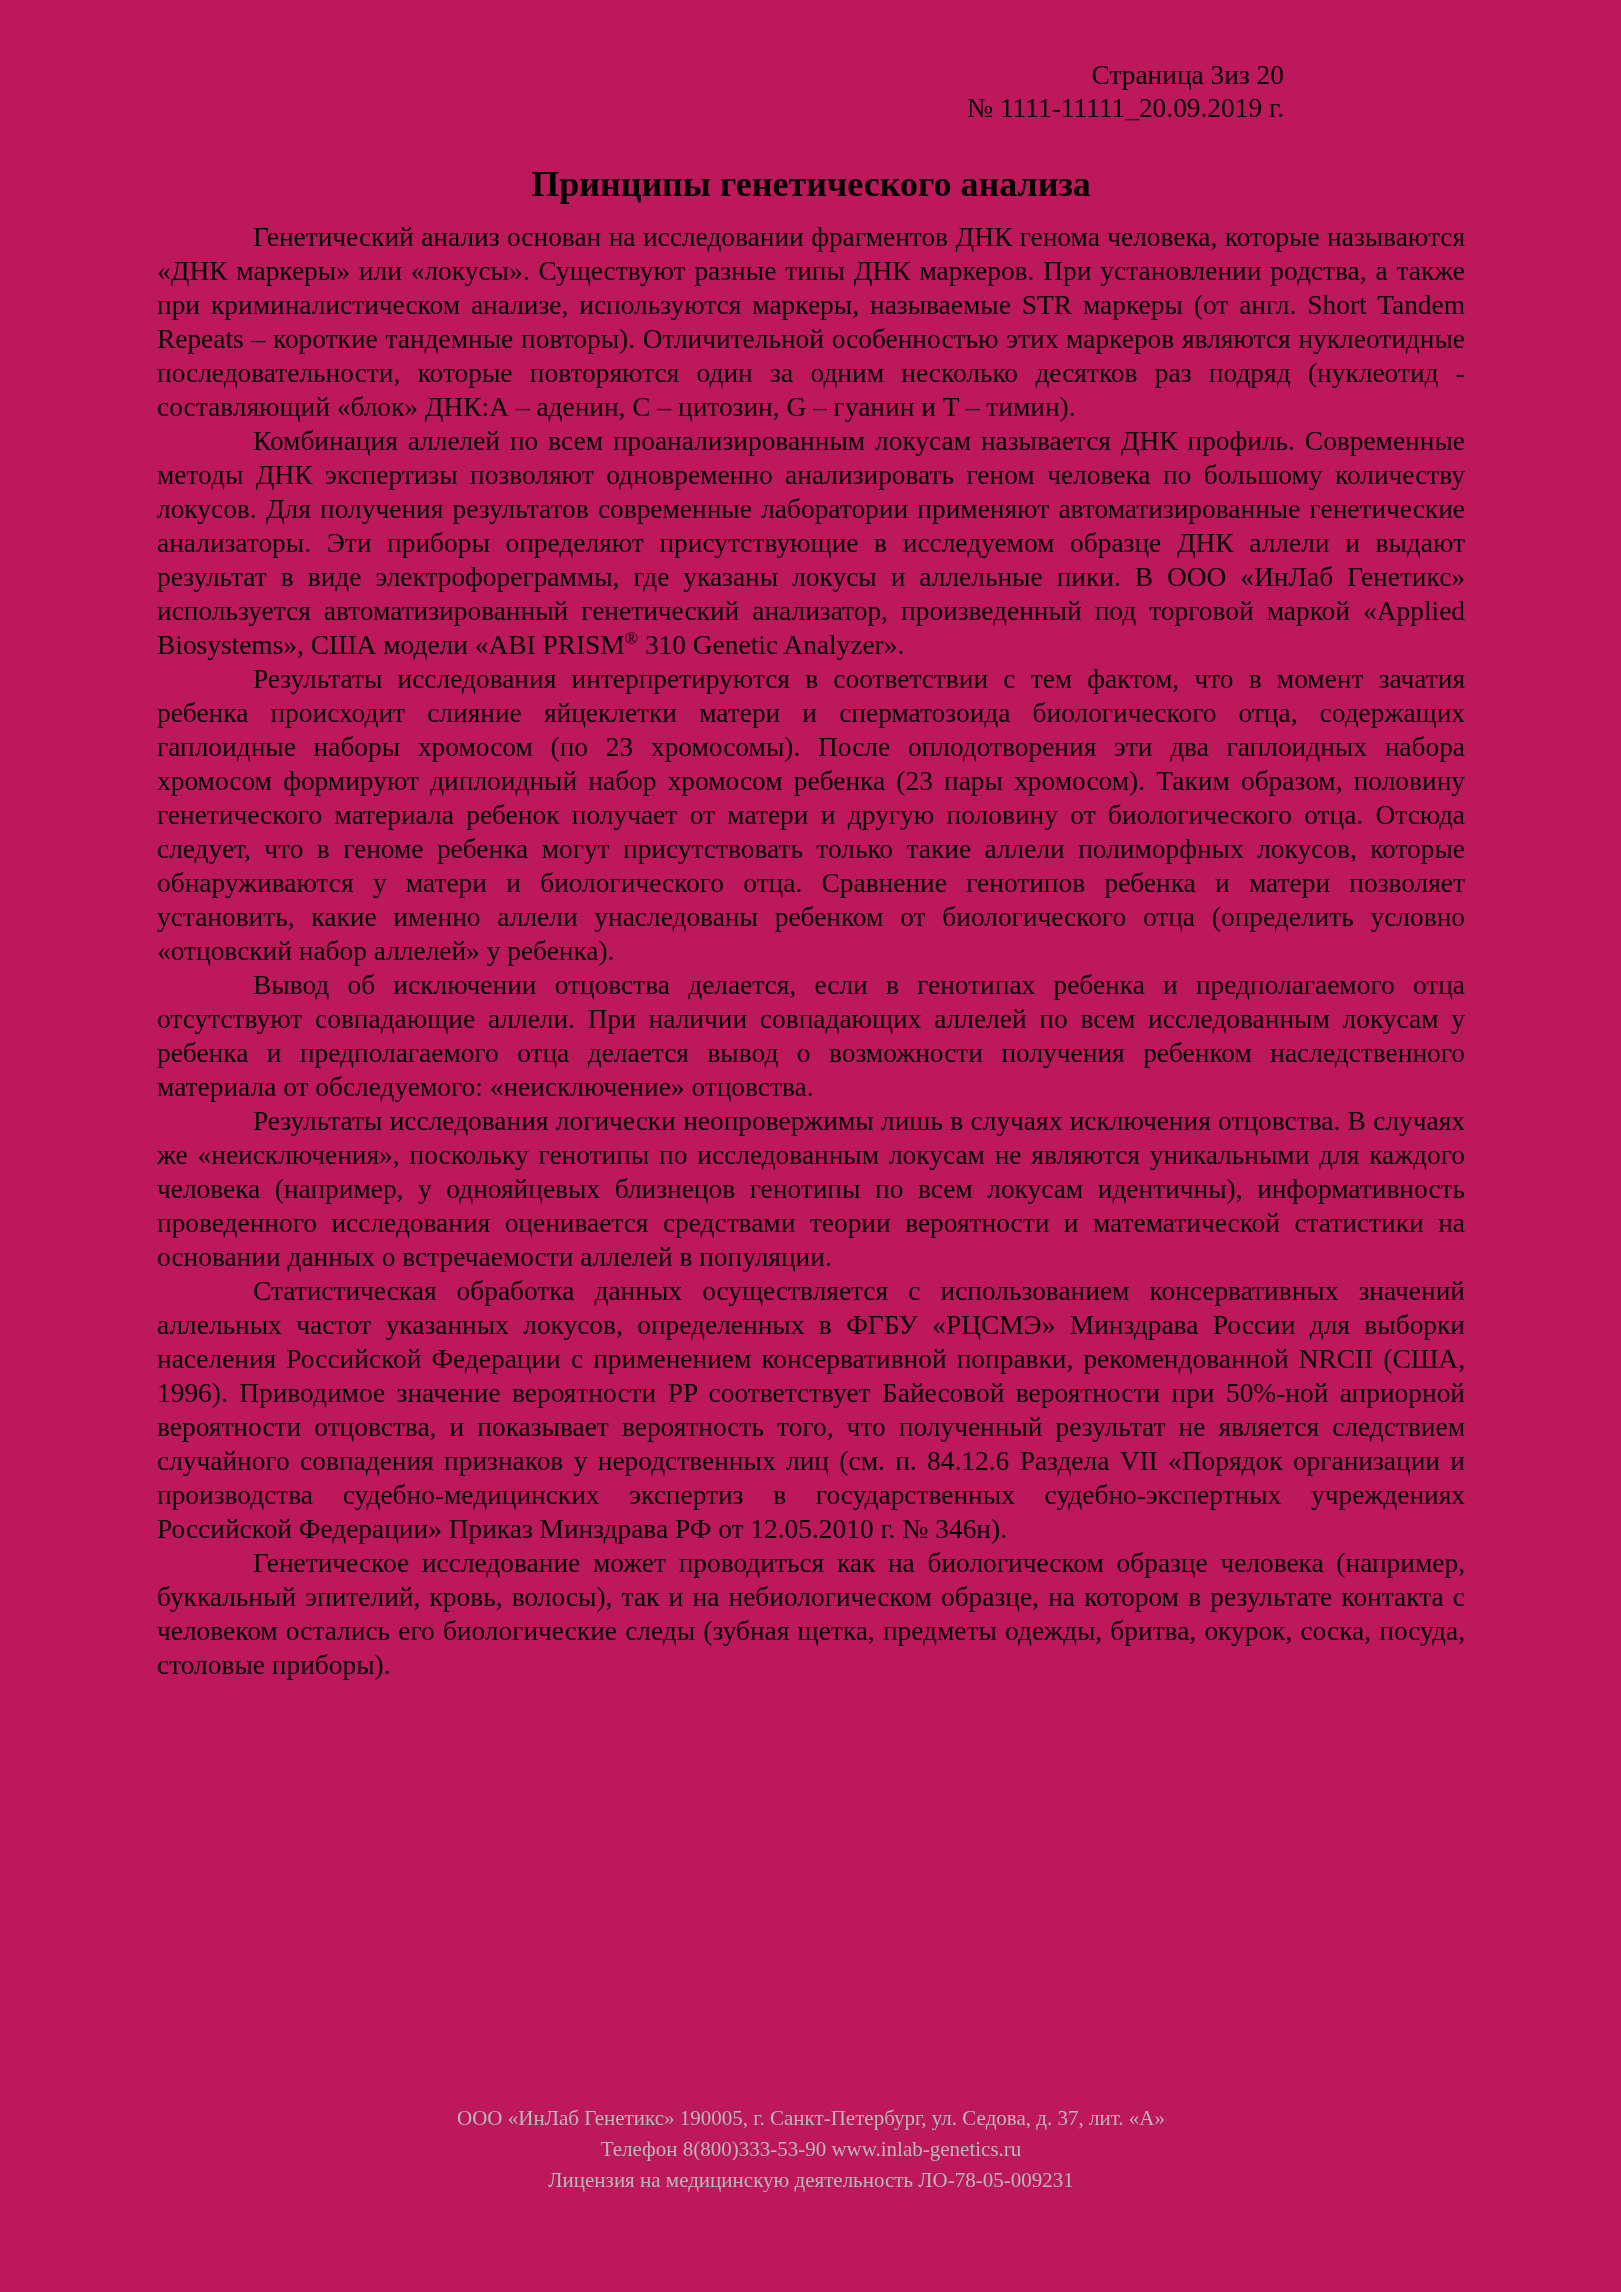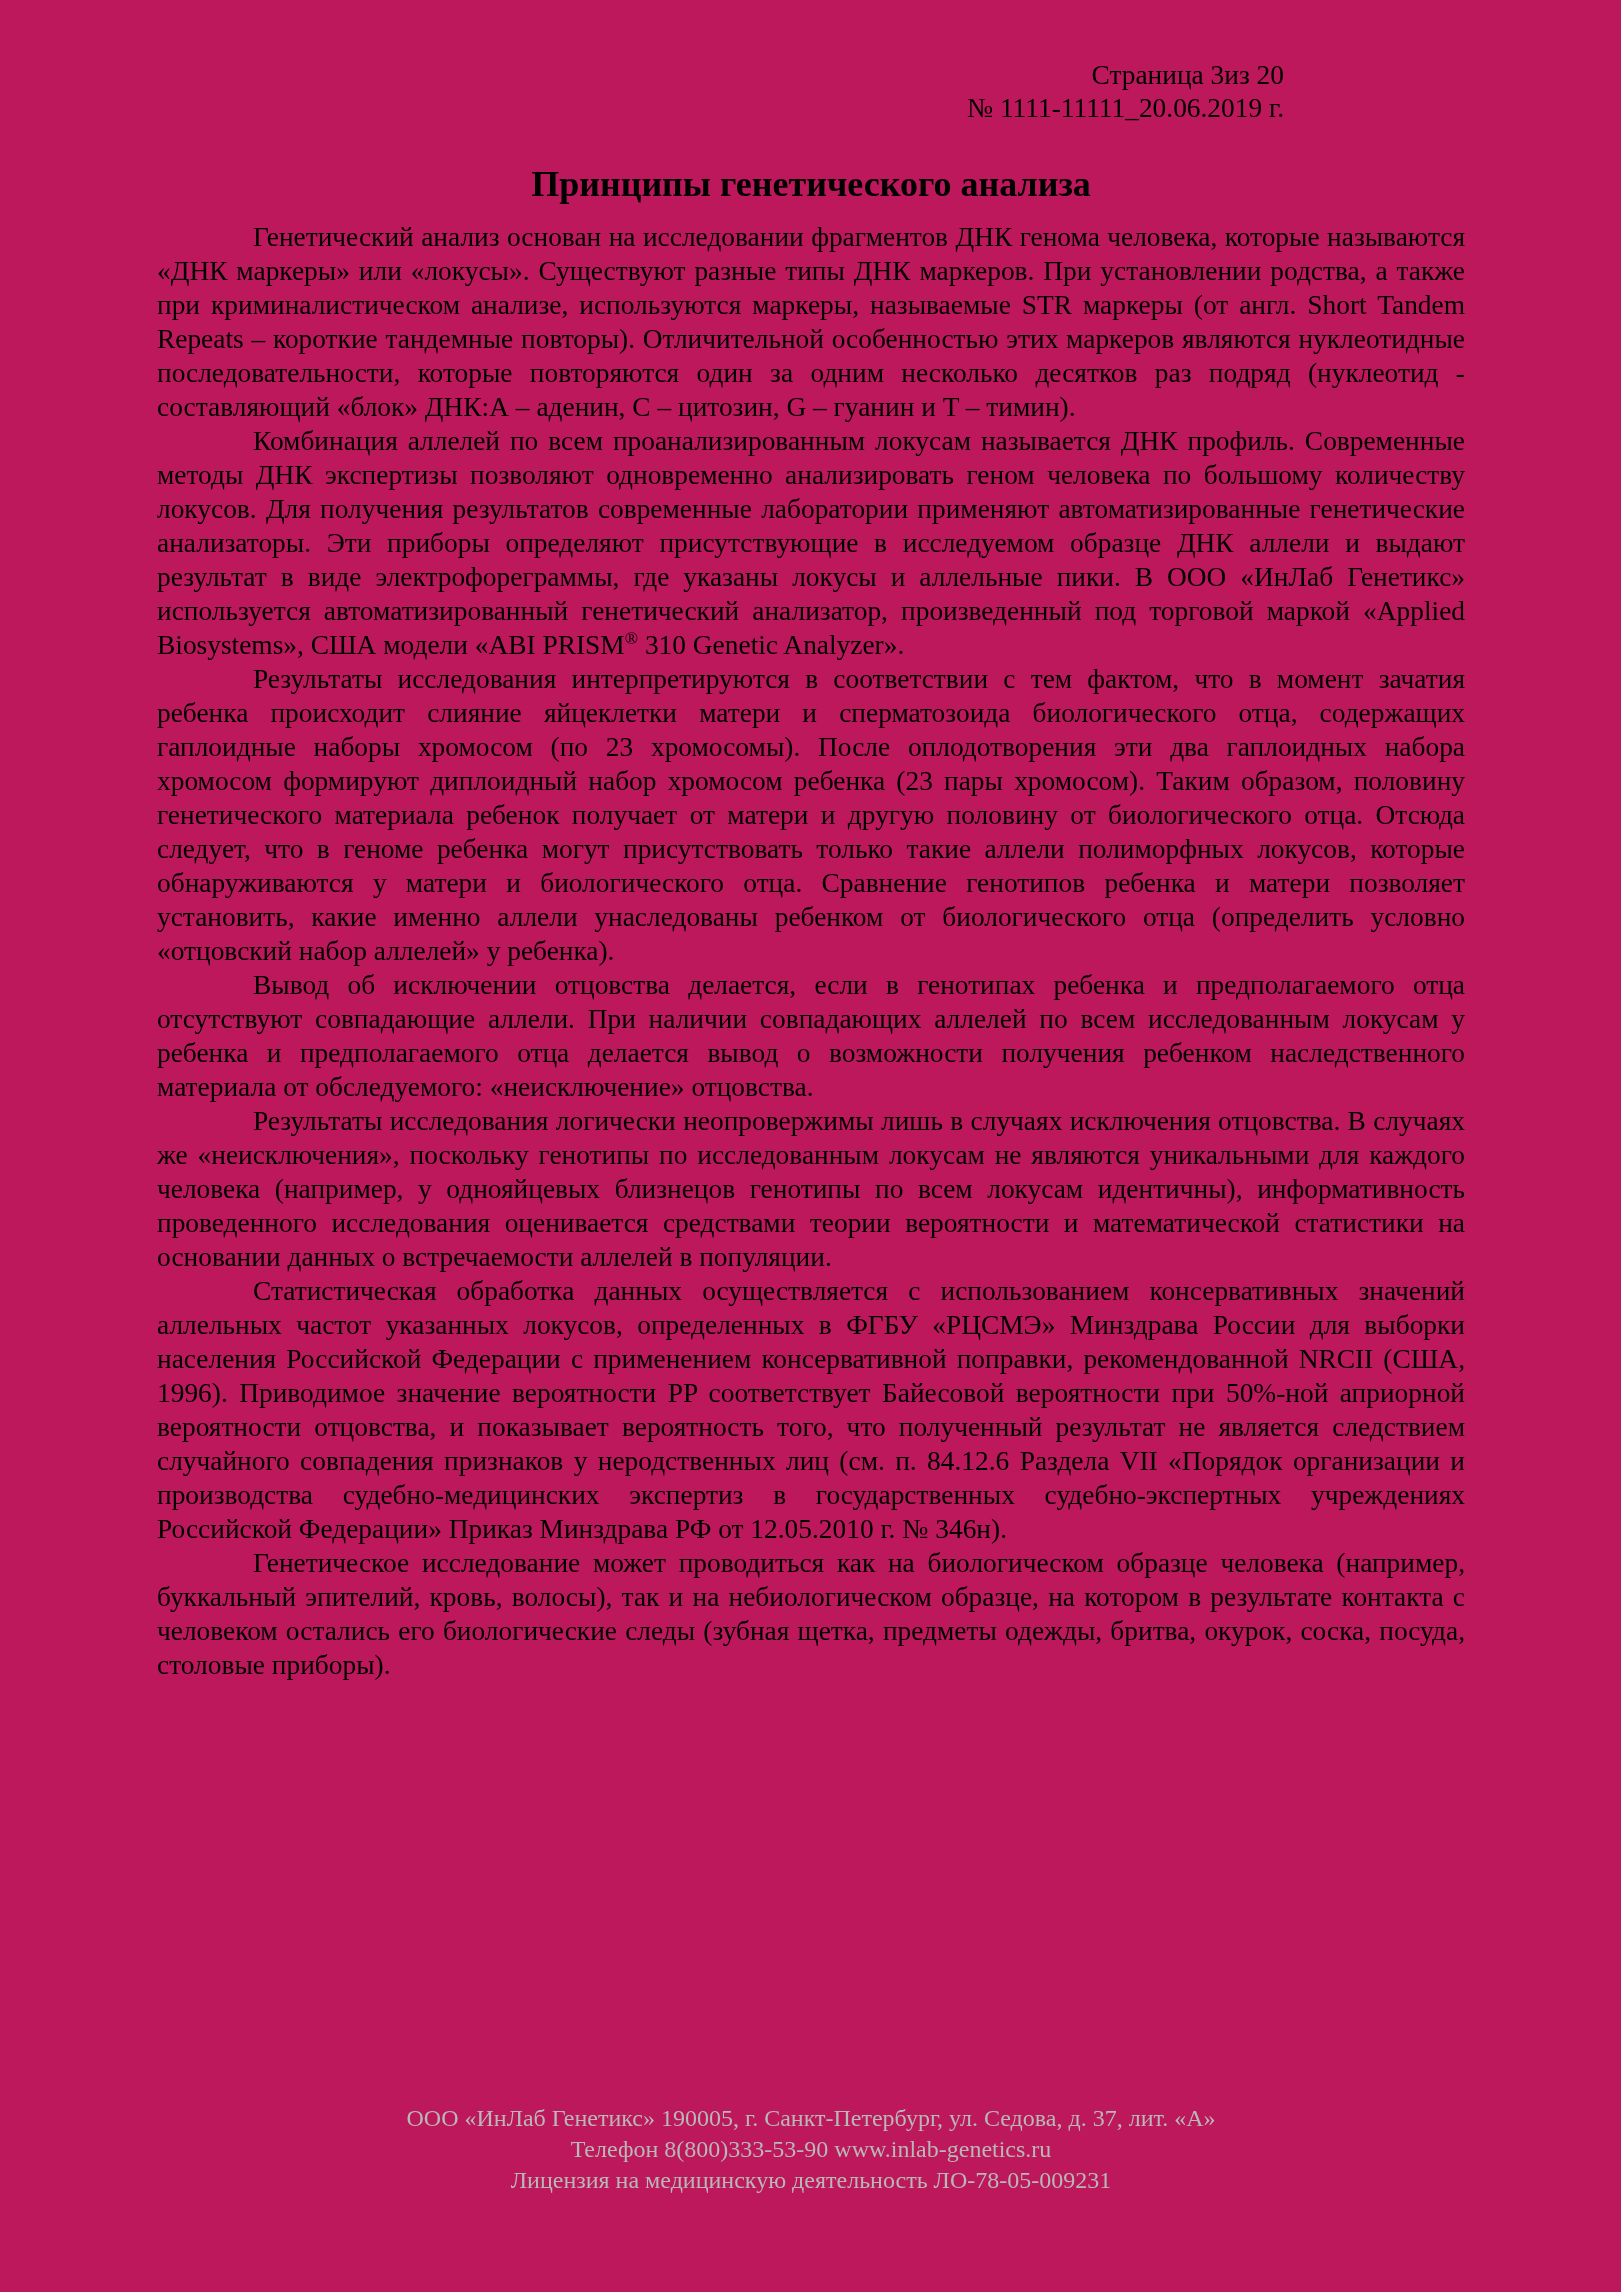--- a/index.html
+++ b/index.html
@@ -49,32 +49,32 @@
     font-size: 17.6px;
     line-height: 0;
   }
   .footer {
     position: absolute;
     left: 157px;
     top: 2103px;
     width: 1308px;
     text-align: center;
     color: #b8b8b8;
-    font-size: 24px;
+    font-size: 21px;
     line-height: 31px;
   }
 </style>
 </head>
 <body>
 
 <div class="page">
 
   <div class="header">
     <div>Страница 3из 20</div>
-    <div>№ 1111-11111_20.06.2019 г.</div>
+    <div>№ 1111-11111_20.09.2019 г.</div>
   </div>
 
   <div class="content">
     <h1 class="doc-title">Принципы генетического анализа</h1>
 
     <p class="para">Генетический анализ основан на исследовании фрагментов ДНК генома человека, которые называются «ДНК маркеры» или «локусы». Существуют разные типы ДНК маркеров. При установлении родства, а также при криминалистическом анализе, используются маркеры, называемые STR маркеры (от англ. Short Tandem Repeats – короткие тандемные повторы). Отличительной особенностью этих маркеров являются нуклеотидные последовательности, которые повторяются один за одним несколько десятков раз подряд (нуклеотид - составляющий «блок» ДНК:А – аденин, C – цитозин, G – гуанин и T – тимин).</p>
     <p class="para"><span>Комбинация аллелей по всем проанализированным локусам называется ДНК профиль. Современные методы ДНК экспертизы позволяют одновременно анализировать геном человека по большому количеству локусов. Для получения результатов современные лаборатории применяют автоматизированные генетические анализаторы. Эти приборы определяют присутствующие в исследуемом образце ДНК аллели и выдают результат в виде электрофореграммы, где указаны локусы и аллельные пики. В ООО «ИнЛаб Генетикс» используется автоматизированный генетический анализатор, произведенный под торговой маркой «Applied Biosystems», США модели «ABI PRISM</span><sup class="reg">®</sup><span> 310 Genetic Analyzer».</span></p>
     <p class="para">Результаты исследования интерпретируются в соответствии с тем фактом, что в момент зачатия ребенка происходит слияние яйцеклетки матери и сперматозоида биологического отца, содержащих гаплоидные наборы хромосом (по 23 хромосомы). После оплодотворения эти два гаплоидных набора хромосом формируют диплоидный набор хромосом ребенка (23 пары хромосом). Таким образом, половину генетического материала ребенок получает от матери и другую половину от биологического отца. Отсюда следует, что в геноме ребенка могут присутствовать только такие аллели полиморфных локусов, которые обнаруживаются у матери и биологического отца. Сравнение генотипов ребенка и матери позволяет установить, какие именно аллели унаследованы ребенком от биологического отца (определить условно «отцовский набор аллелей» у ребенка).</p>
     <p class="para">Вывод об исключении отцовства делается, если в генотипах ребенка и предполагаемого отца отсутствуют совпадающие аллели. При наличии совпадающих аллелей по всем исследованным локусам у ребенка и предполагаемого отца делается вывод о возможности получения ребенком наследственного материала от обследуемого: «неисключение» отцовства.</p>
     <p class="para">Результаты исследования логически неопровержимы лишь в случаях исключения отцовства. В случаях же «неисключения», поскольку генотипы по исследованным локусам не являются уникальными для каждого человека (например, у однояйцевых близнецов генотипы по всем локусам идентичны), информативность проведенного исследования оценивается средствами теории вероятности и математической статистики на основании данных о встречаемости аллелей в популяции.</p>

